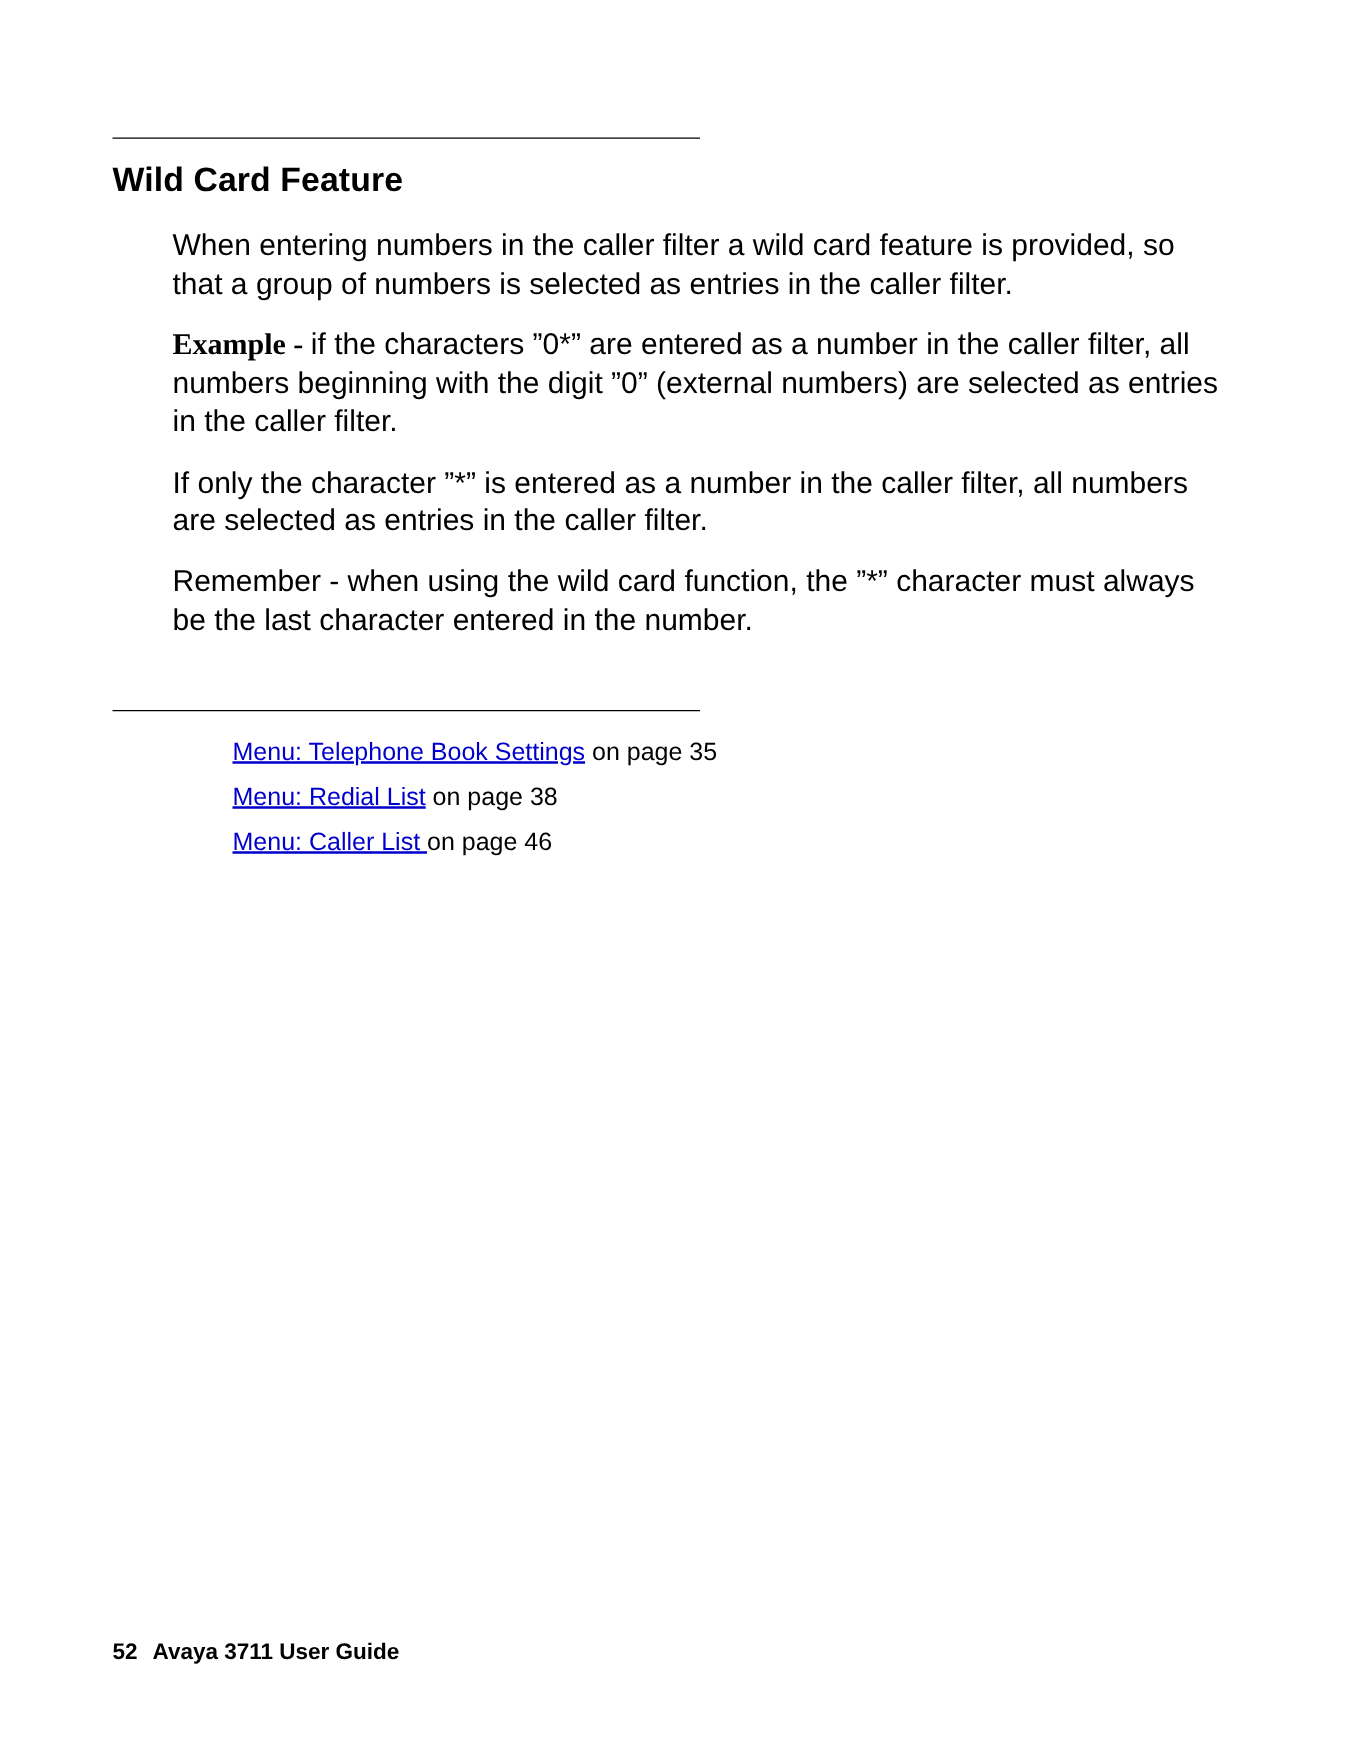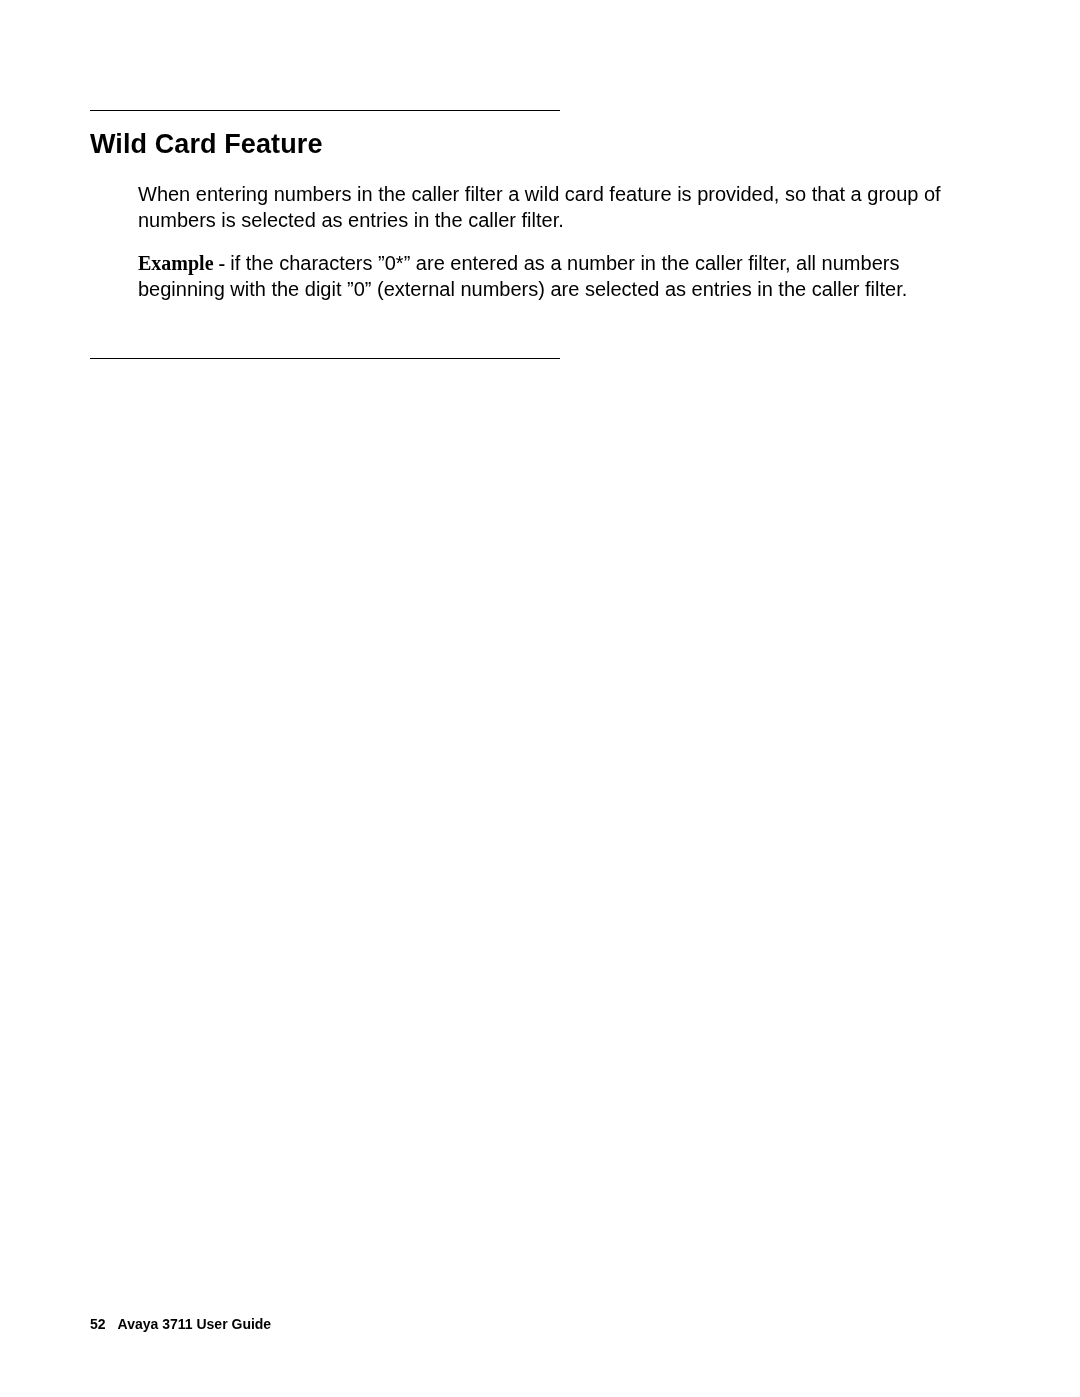--- a/index.html
+++ b/index.html
@@ -26,21 +26,21 @@
     font-size: 27px;
     font-weight: bold;
     margin: 0 0 22px 0;
     letter-spacing: 0.1px;
   }
   .body-block {
     margin-left: 48px;
     margin-right: 10px;
   }
   p {
-    font-size: 20px;
+    font-size: 24px;
     line-height: 1.28;
     margin: 0 0 18px 0;
   }
   .example-label {
     font-weight: bold;
     font-family: Liberation Serif, serif;
   }
   .ref-list {
     margin-left: 48px;
     margin-top: 2px;
@@ -51,21 +51,21 @@
     margin-bottom: 6px;
   }
   a.doc-link {
     color: #0000cc;
     text-decoration: underline;
   }
   .footer {
     position: absolute;
     left: 90px;
     bottom: 65px;
-    font-size: 14px;
+    font-size: 18px;
     font-weight: bold;
   }
   .footer .page-num {
     margin-right: 12px;
   }
   .spacer {
     height: 38px;
   }
 </style>
 </head>
@@ -73,25 +73,38 @@
 
 <div class="page">
 
   <hr class="section-rule">
   <h2 class="section-heading">Wild Card Feature</h2>
   <div class="body-block">
     <p>When entering numbers in the caller filter a wild card feature is provided, so that a group of numbers is selected as entries in the caller filter.</p>
     <p>
       <span class="example-label">Example - </span><span>if the characters ”0*” are entered as a number in the caller filter, all numbers beginning with the digit ”0” (external numbers) are selected as entries in the caller filter.</span>
     </p>
+    <p>If only the character ”*” is entered as a number in the caller filter, all numbers are selected as entries in the caller filter.</p>
+    <p>Remember - when using the wild card function, the ”*” character must always be the last character entered in the number.</p>
   </div>
 
   <div class="spacer"></div>
 
   <hr class="section-rule">
   <div class="body-block">
+    <div class="ref-list">
+      <div class="ref-item">
+        <a class="doc-link" href="#">Menu: Telephone Book Settings</a><span> on page 35</span>
+      </div>
+      <div class="ref-item">
+        <a class="doc-link" href="#">Menu: Redial List</a><span> on page 38</span>
+      </div>
+      <div class="ref-item">
+        <a class="doc-link" href="#">Menu: Caller List </a><span> on page 46</span>
+      </div>
+    </div>
   </div>
 
   <div class="footer">
     <span class="page-num">52</span><span>Avaya 3711 User Guide</span>
   </div>
 
 </div>
 
 </body></html>

